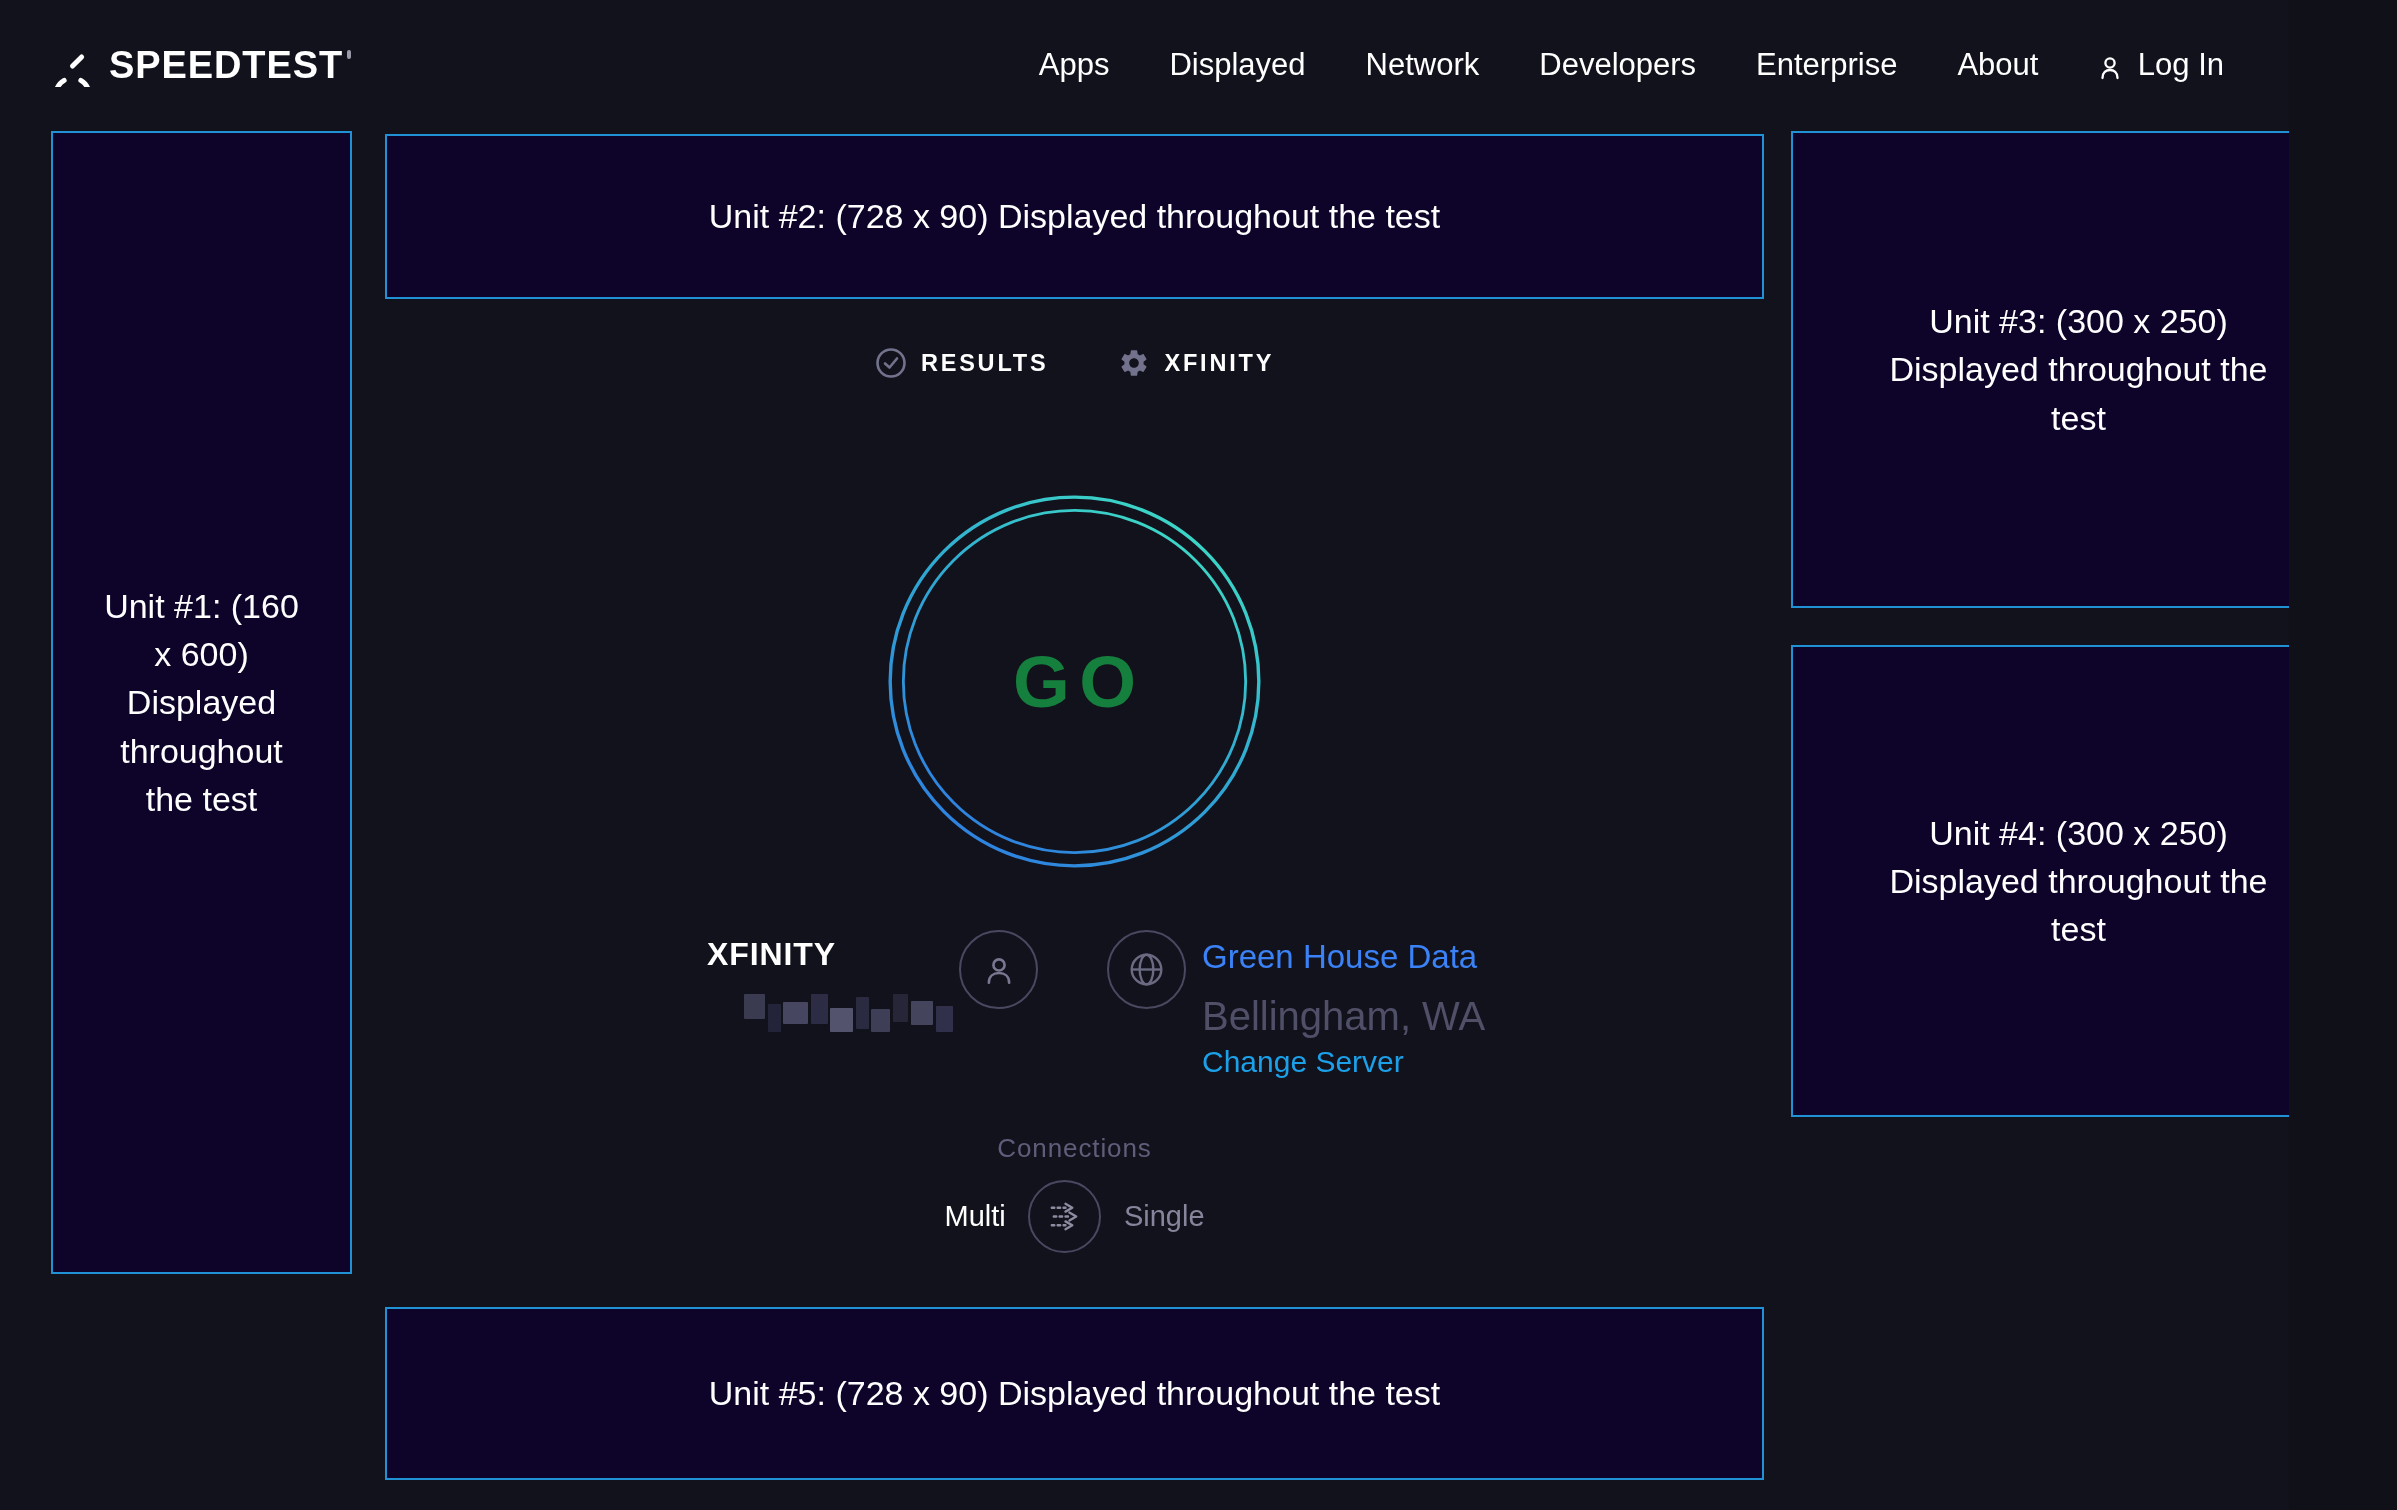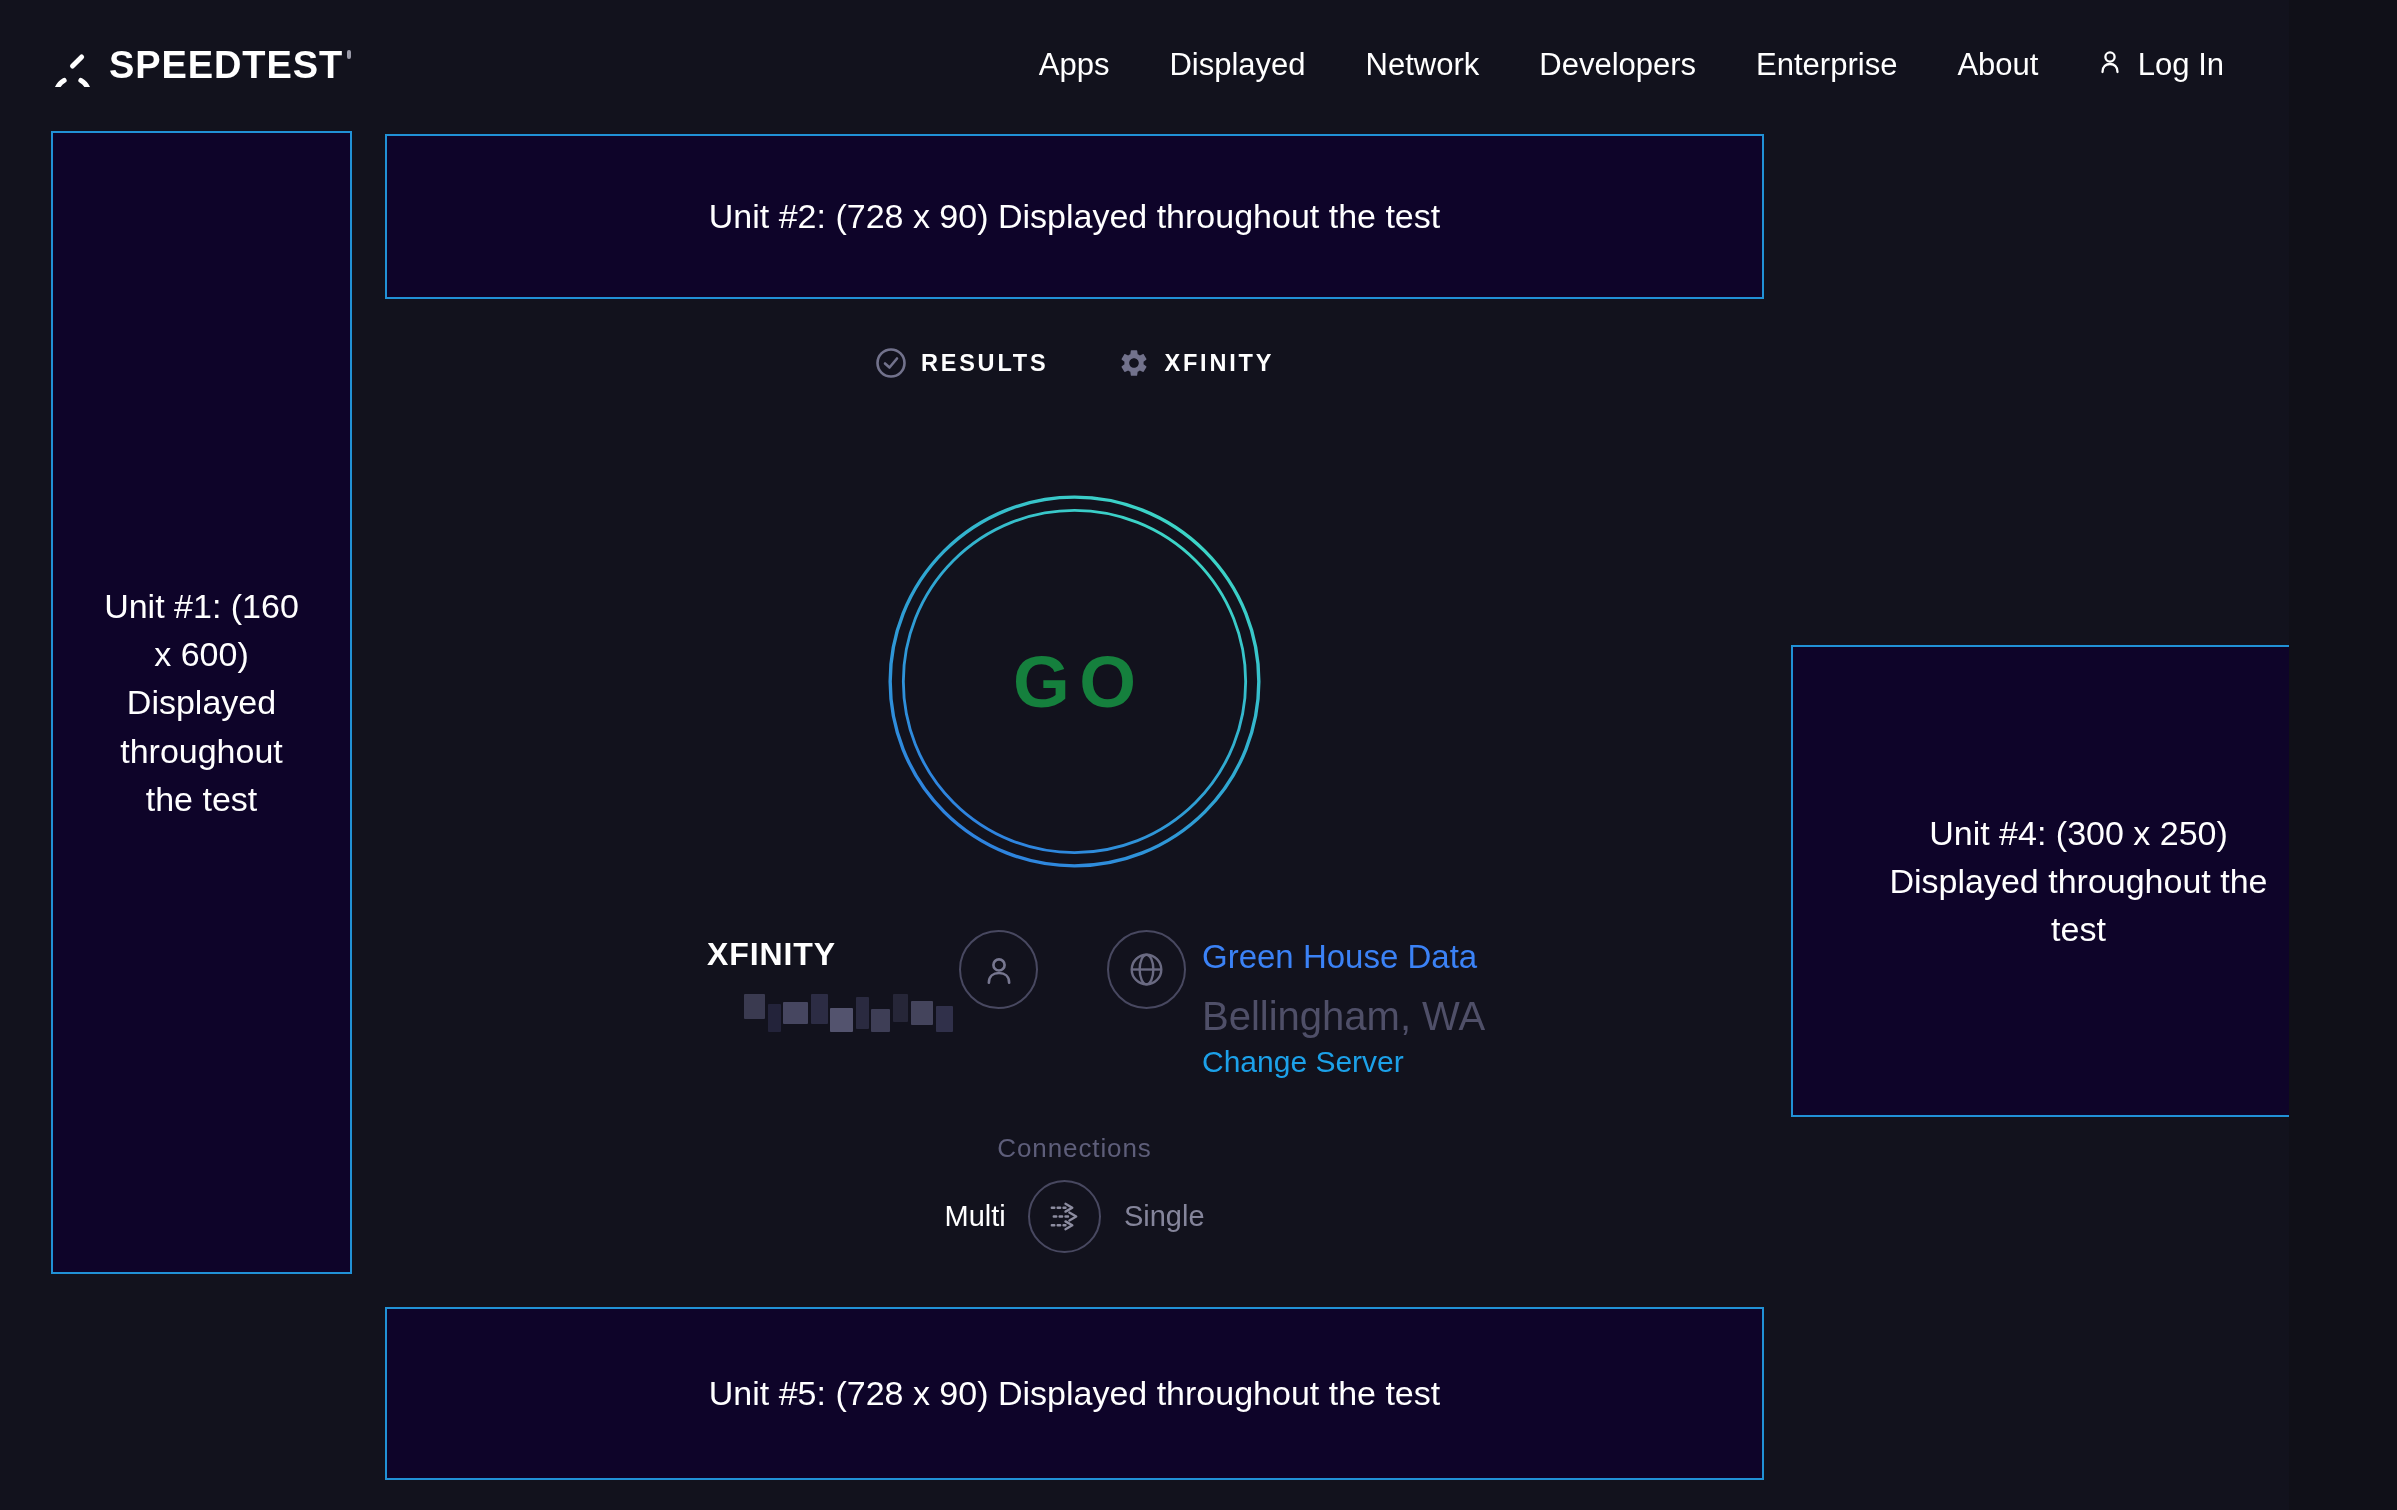--- a/index.html
+++ b/index.html
@@ -15,21 +15,21 @@
     position:absolute; top:0; left:0; right:0; height:130px;
     display:flex; align-items:center; justify-content:space-between;
     padding:0 65px 0 51px;
   }
   .logo { display:flex; align-items:center; gap:15px; }
   .logo svg { display:block; }
   .logo-text { font-size:38px; font-weight:700; letter-spacing:0.9px; color:#fff; position:relative; }
   .tm-mark { position:absolute; top:1.9px; right:-9.4px; width:3.8px; height:8.5px; background:#9a9aa8; border-radius:1.9px; }
   .nav { display:flex; align-items:center; gap:60px; }
   .nav a { color:#fff; font-size:31px; text-decoration:none; font-weight:400; cursor:pointer; }
-  .login { display:flex; align-items:flex-start; gap:9.4px; color:#fff; font-size:31px; cursor:pointer; }
+  .login { display:flex; align-items:flex-end; gap:9.4px; color:#fff; font-size:31px; cursor:pointer; }
 
   
   .ad {
     position:absolute; background:#0e0429; border:2.8px solid #2191d6;
     display:flex; align-items:center; justify-content:center; text-align:center;
     color:#fff; font-size:34px; line-height:1.42;
   }
   .ad-1 { left:51px;   top:131px;  width:301px;  height:1143px; }
   .ad-2 { left:385px;  top:134px;  width:1379px; height:165px;  }
   .ad-3 { left:1791px; top:131px;  width:575px;  height:477px;  }
@@ -128,20 +128,23 @@
       </div>
     </div>
   </div>
 
   <div class="ad ad-1">
       <span>Unit #1: (160 x 600) Displayed throughout the test</span>
     </div>
   <div class="ad ad-2">
       <span>Unit #2: (728 x 90) Displayed throughout the test</span>
     </div>
+  <div class="ad ad-3">
+      <span>Unit #3: (300 x 250) Displayed throughout the test</span>
+    </div>
   <div class="ad ad-4">
       <span>Unit #4: (300 x 250) Displayed throughout the test</span>
     </div>
   <div class="ad ad-5">
       <span>Unit #5: (728 x 90) Displayed throughout the test</span>
     </div>
 
   <div class="tabs">
     <div class="tab">
       <svg width="32" height="32" viewBox="0 0 32 32">

